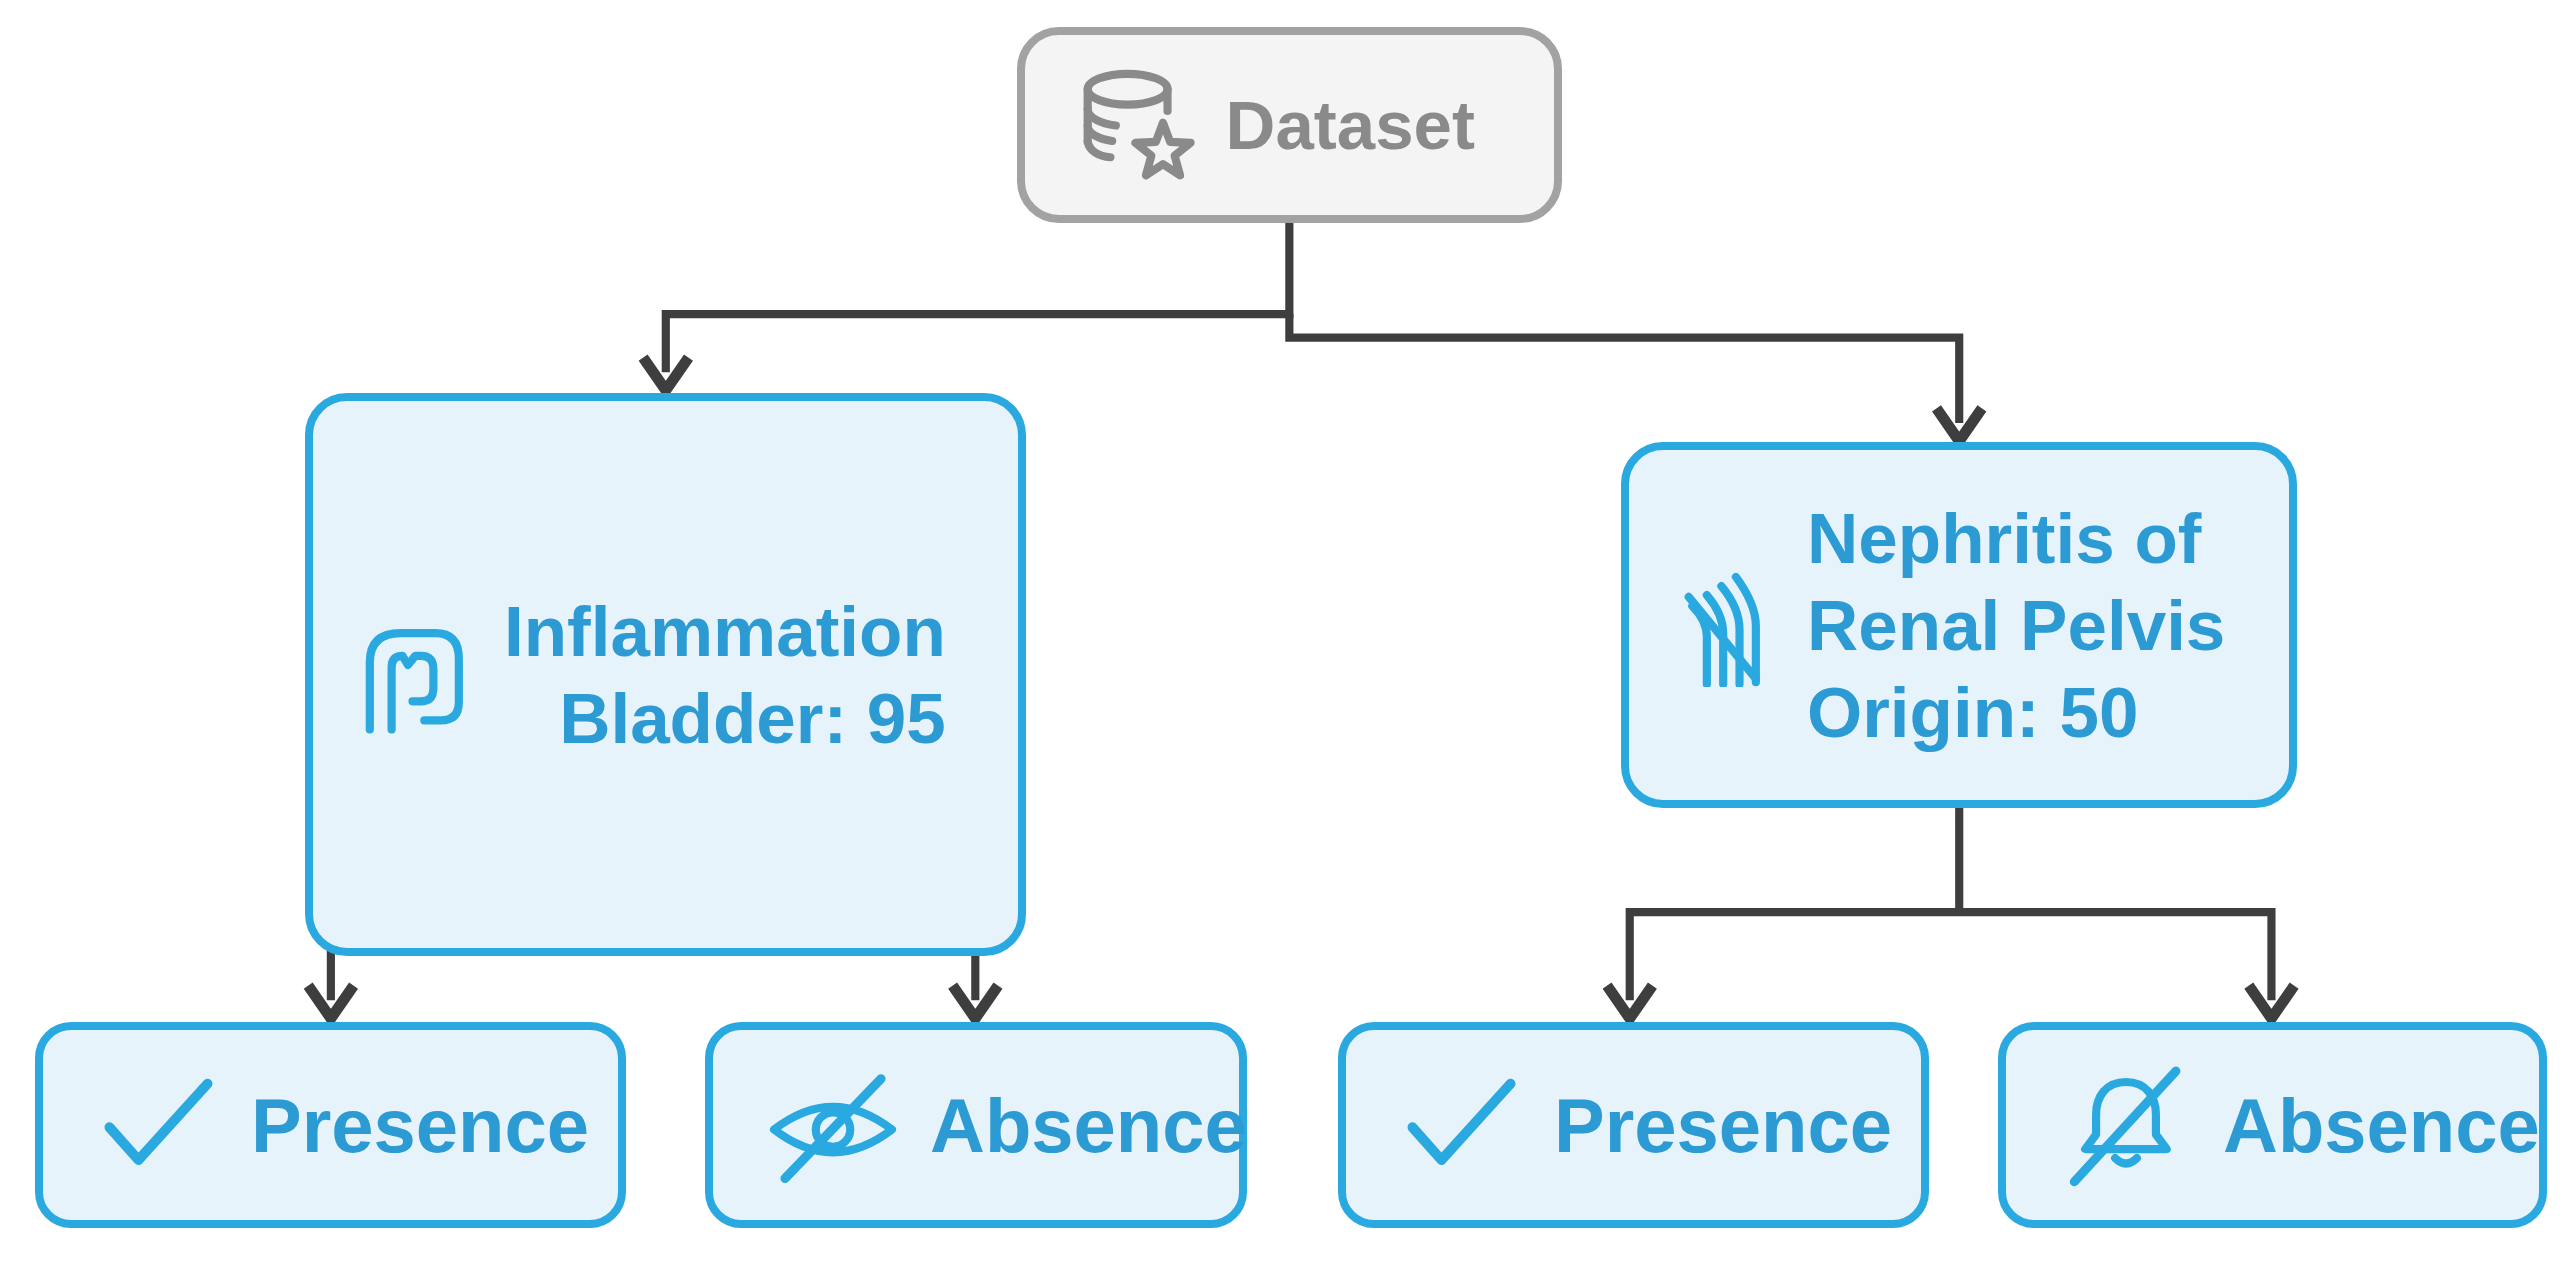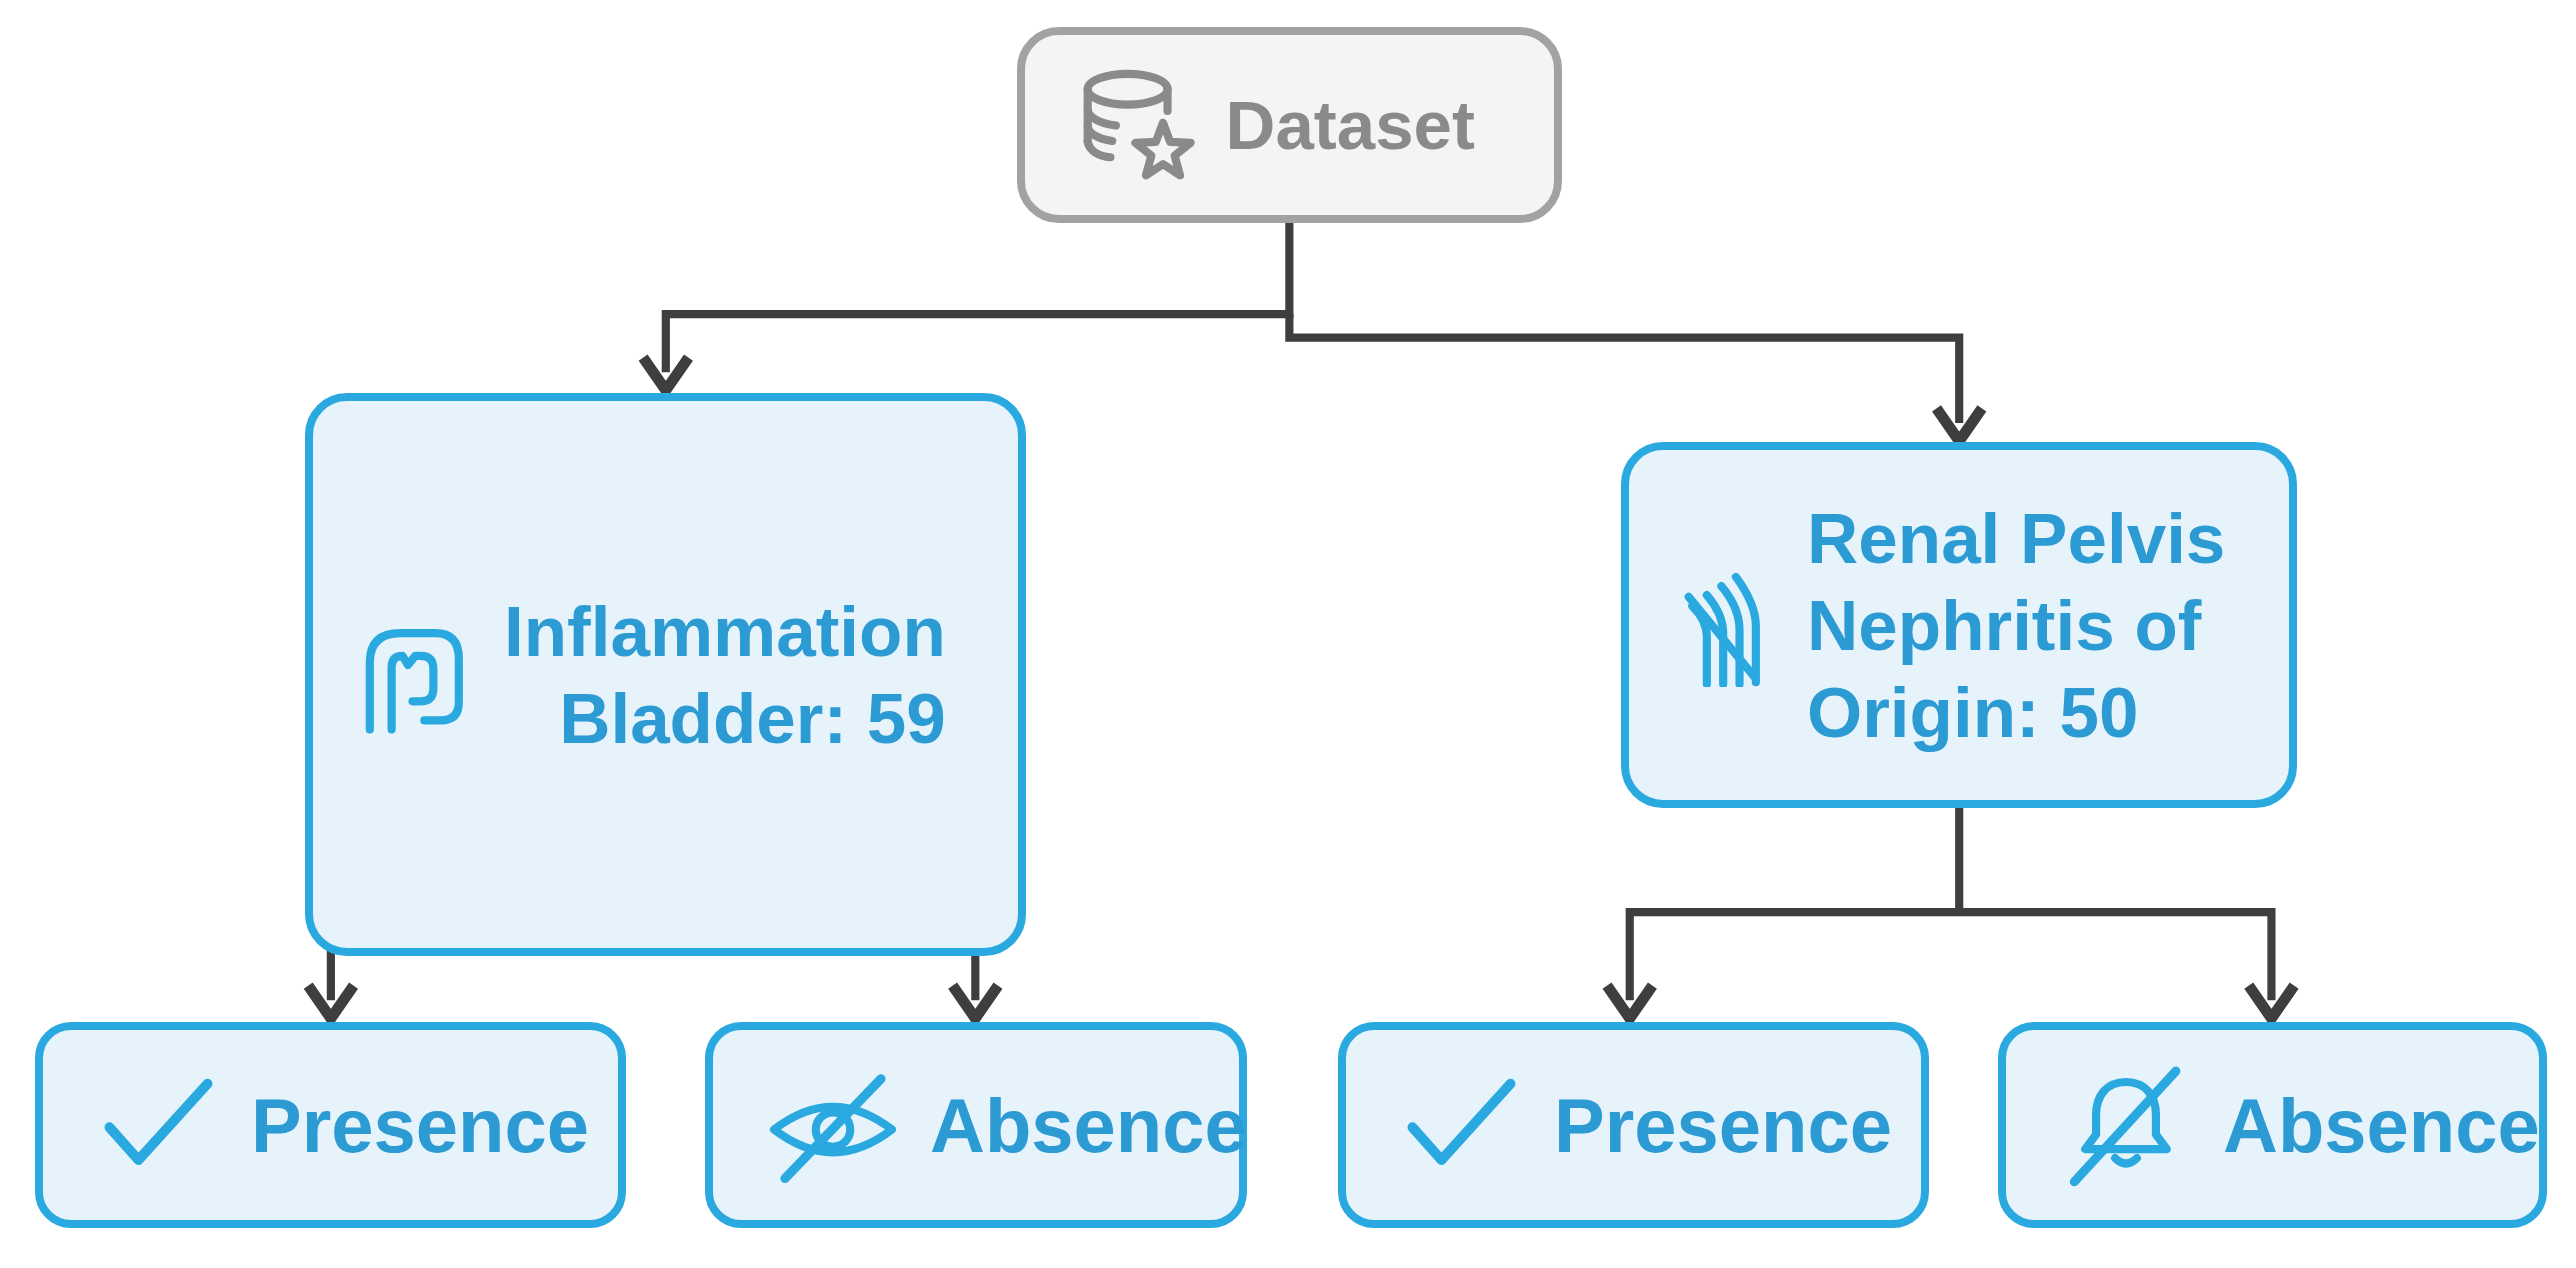--- a/index.html
+++ b/index.html
@@ -81,37 +81,37 @@
 
   <div class="node blue n-b0">
     <svg class="ic" width="129" height="120" viewBox="0 0 142 132">
       <g class="stroke-accent" stroke-width="9">
         <path d="M24 126 V52 Q24 20 58 20 H96 Q122 20 122 48 V96 Q122 116 102 116 H84"></path>
         <path d="M48 126 V58 Q48 45 60 45 L66 55 L74 45 H80 Q94 45 94 60 V80 Q94 95 80 95 H71"></path>
       </g>
     </svg>
     <div class="lines">
       <span>Inflammation</span>
-      <span>Bladder: 59</span>
+      <span>Bladder: 95</span>
     </div>
   </div>
 
   <div class="node blue n-b1">
     <svg class="ic" width="98" height="123" viewBox="0 0 108 135">
       <g class="stroke-accent" stroke-width="9">
         <path d="M34 132 V80 Q34 62 18 46"></path>
         <path d="M52 132 V76 Q52 55 34 34"></path>
         <path d="M70 132 V72 Q70 48 50 24"></path>
         <path d="M88 130 V68 Q88 44 66 14"></path>
         <path d="M14 36 L88 126"></path>
       </g>
     </svg>
     <div class="lines">
+      <span>Nephritis of</span>
       <span>Renal Pelvis</span>
-      <span>Nephritis of</span>
       <span>Origin: 50</span>
     </div>
   </div>
 
   <div class="node blue leaf n-c0">
     <svg class="ic" width="127" height="109" viewBox="0 0 140 120">
       <path class="stroke-accent" stroke-width="11" d="M16 62 L48 98 L124 14"></path>
     </svg>
     <span>Presence</span>
   </div>

